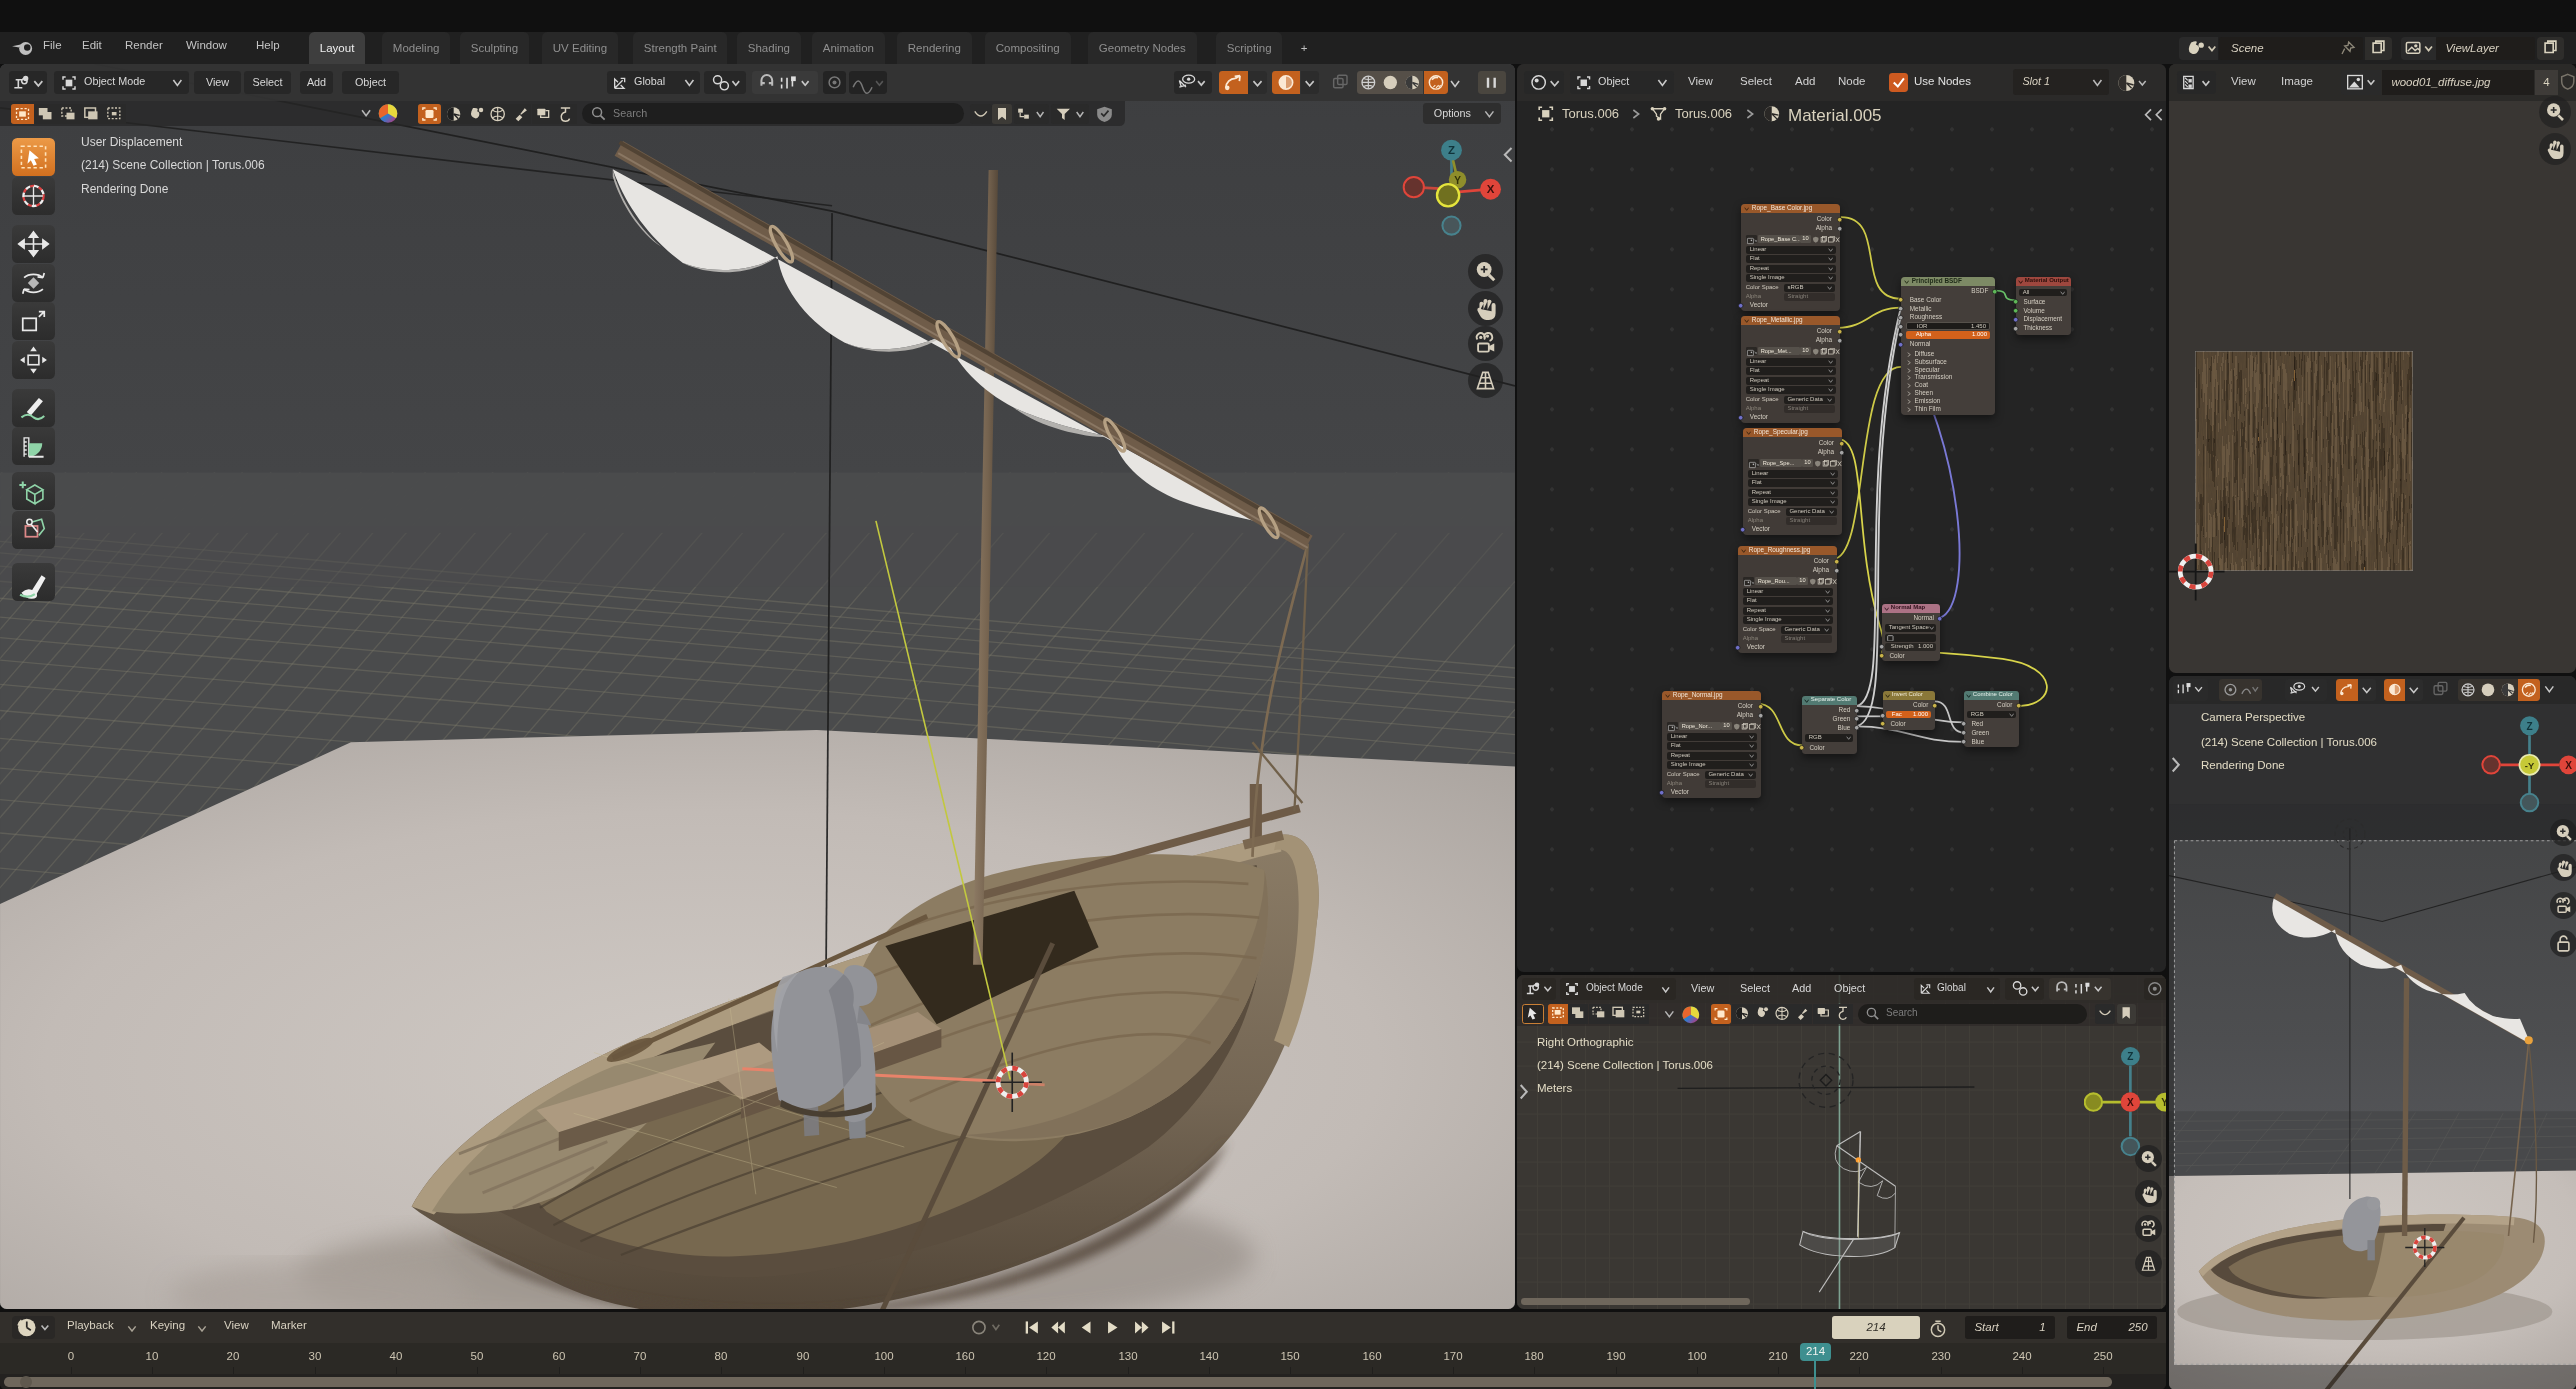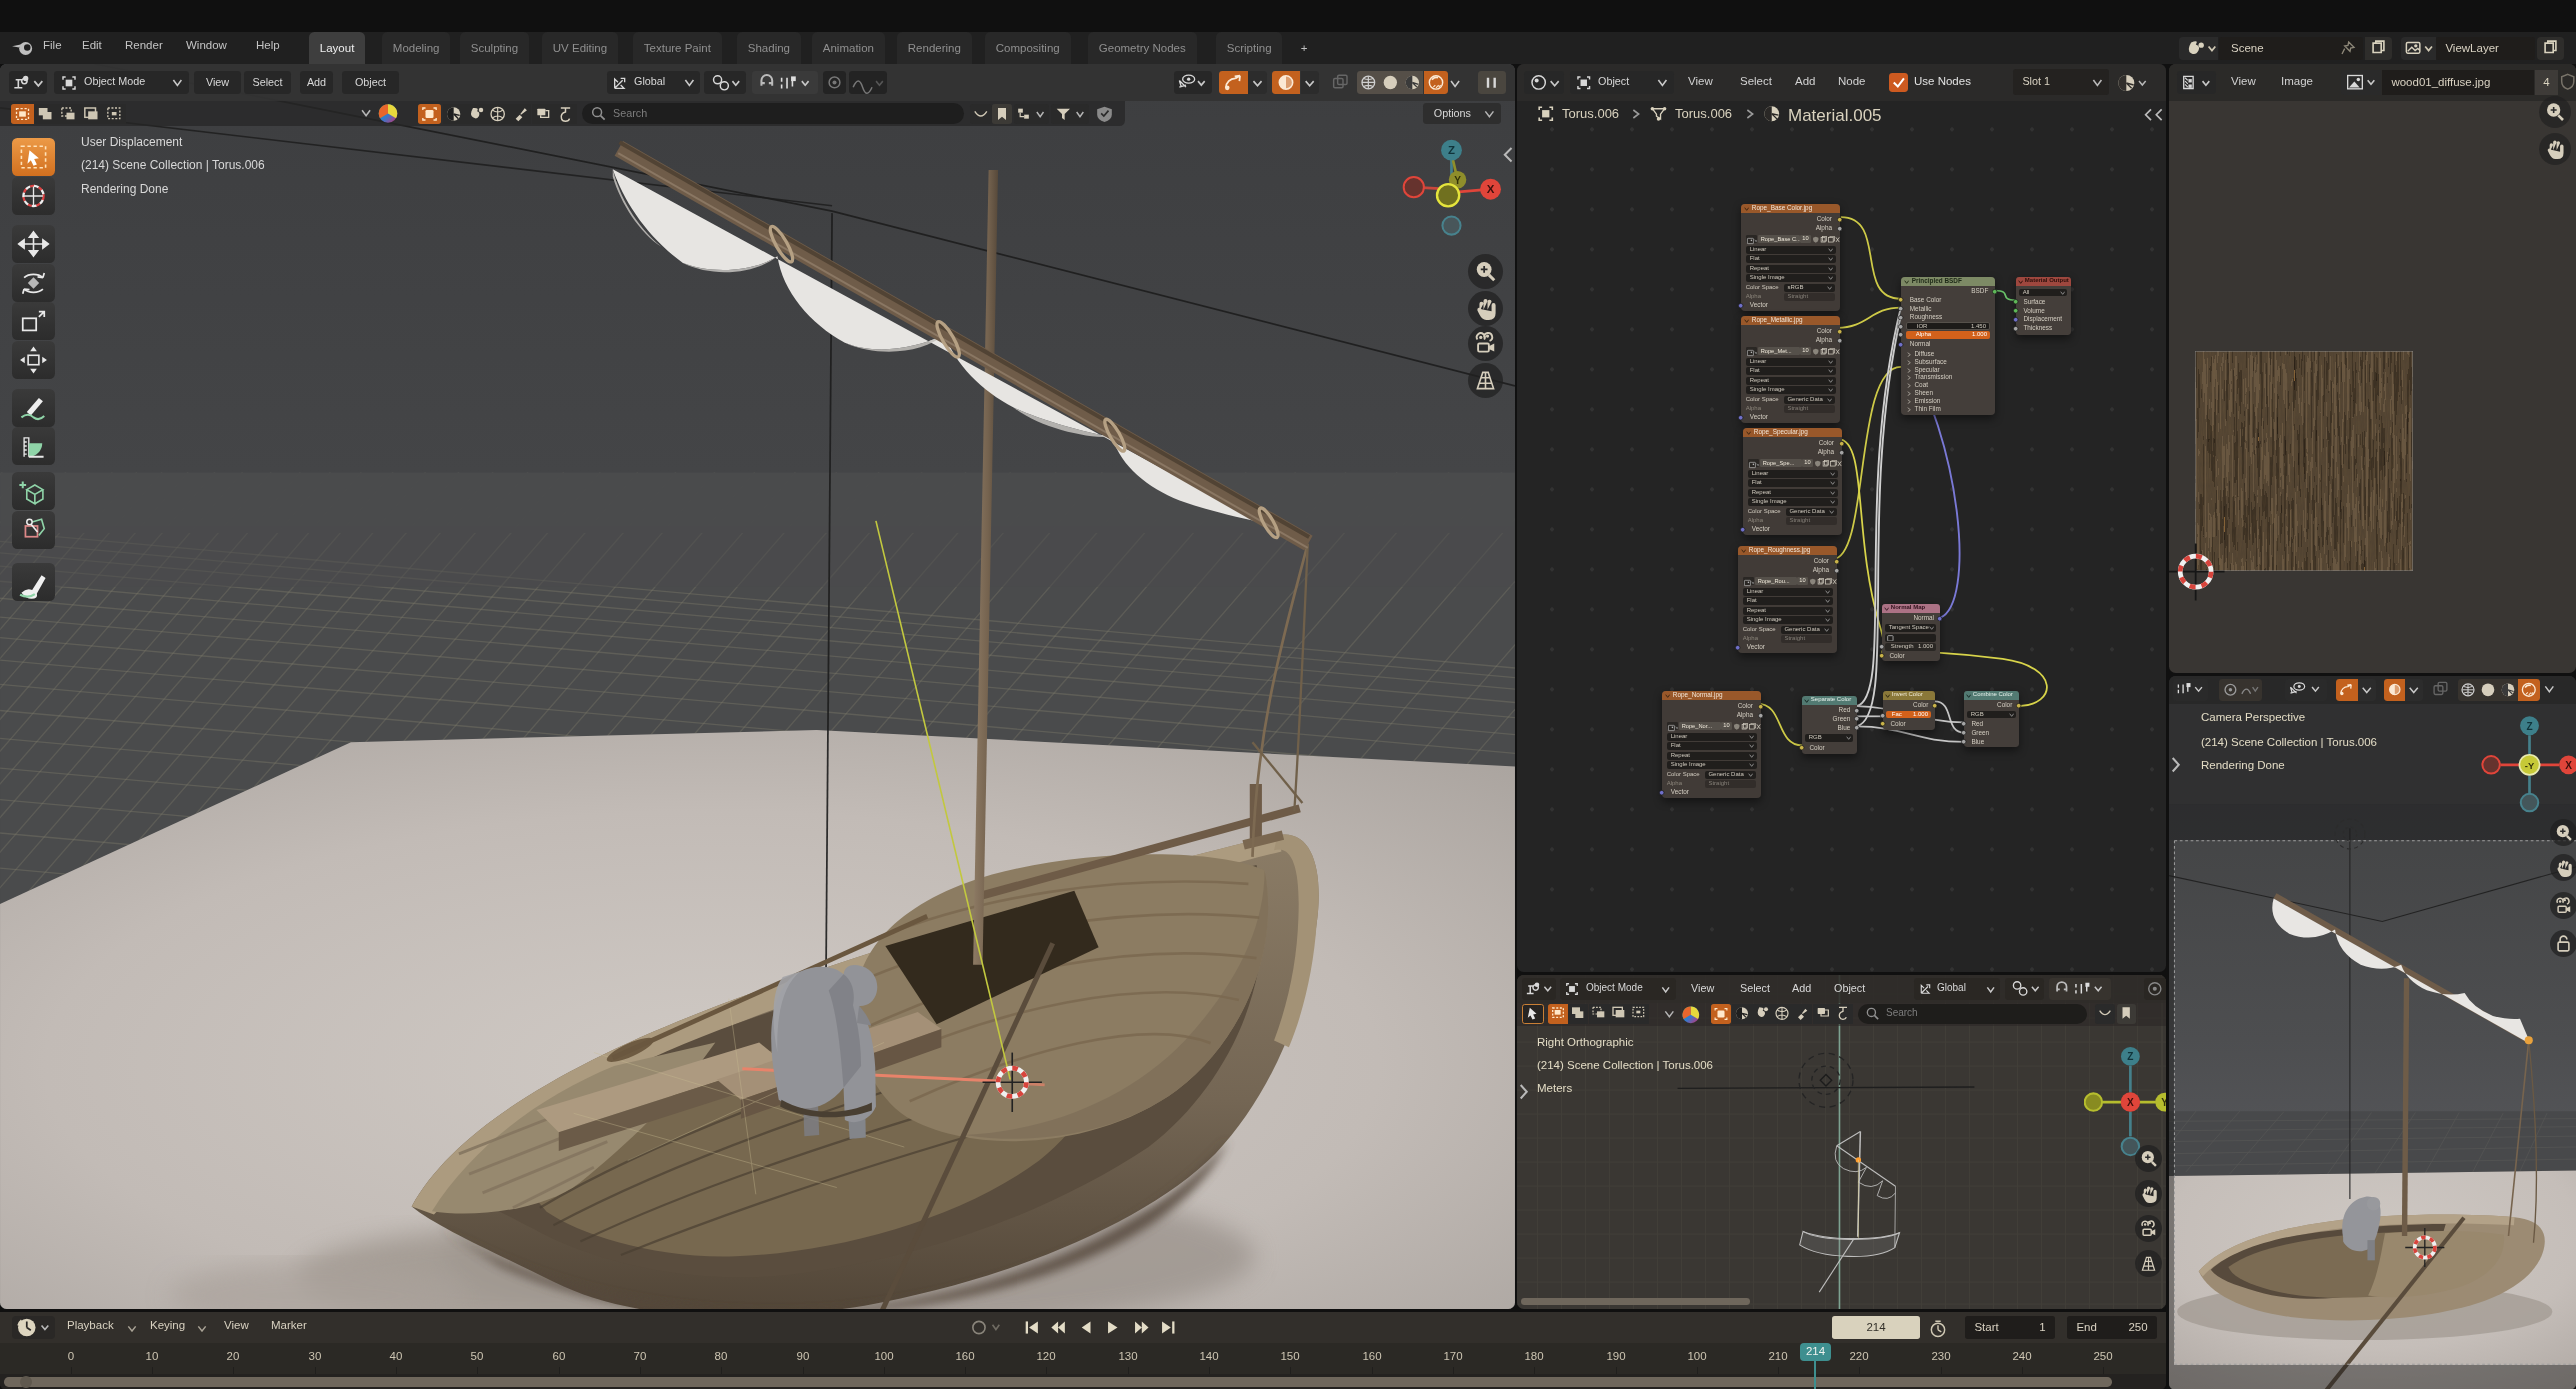--- a/index.html
+++ b/index.html
@@ -9,21 +9,21 @@
   
   #titlebar { left:0; top:0; width:2576px; height:32px; background:#1a1a1a; color:#cfcfcf; }
   #titlebar .ttext { position:absolute; left:65px; top:8px; font-size:13px; color:#d2d2d2; }
   
   #topbar { left:0; top:32px; width:2576px; height:32px; background:#202020; }
   .menu { position:absolute; top:7.4px; font-size:11.5px; color:#c4c4c4; }
   .wtab { position:absolute; top:0; height:32px; line-height:32px; font-size:11.5px; color:#8f8f8f; padding:0 10.8px; border-radius:5.4px 5.4px 0 0; background:#282828; }
   .wtab.act { background:#3e3e3e; color:#efefef; }
   
   .hbtn { position:absolute; background:#272727; border-radius:3.4px; color:#d8d8d8; font-size:10.8px; text-align:center; }
-  .field { background:#1f1d1b; border-radius:2.7px; color:#d9d2c2; }
+  .field { background:#1f1d1b; border-radius:2.7px; color:#d9d2c2;font-style:italic; }
   
   #vpmain { left:0; top:64px; width:1515px; height:1245px; border-radius:6.7px; overflow:hidden; background:#3e3f41; }
   #vpmain-h1 { position:absolute; left:0; top:0; width:100%; height:37px; background:rgba(51,51,51,.95); }
   #vpmain-h2 { position:absolute; left:0; top:37px; width:1125px; height:25px; background:rgba(38,38,38,.72); border-radius:0 0 5.4px 0; }
   .ovtext { position:absolute; color:#d8d8d8; font-size:12px; }
   
   #nodeed { left:1517px; top:64px; width:649px; height:908px; border-radius:6.7px; overflow:hidden; background:#242424;
             background-image:radial-gradient(circle, #323232 1.7px, transparent 2px); background-size:40px 40px; background-position:15px 5.4px;}
   #nodeed-h1 { position:absolute; left:0; top:0; width:100%; height:37px; background:#2b2a29; }
   
@@ -52,21 +52,21 @@
     </svg>
     <div class="menu" style="left:43px">File</div>
     <div class="menu" style="left:82px">Edit</div>
     <div class="menu" style="left:125px">Render</div>
     <div class="menu" style="left:186px">Window</div>
     <div class="menu" style="left:256px">Help</div>
     <div class="wtab act" style="left:309px">Layout</div>
     <div class="wtab" style="left:382px">Modeling</div>
     <div class="wtab" style="left:460px">Sculpting</div>
     <div class="wtab" style="left:542px">UV Editing</div>
-    <div class="wtab" style="left:633px">Texture Paint</div>
+    <div class="wtab" style="left:633px">Strength Paint</div>
     <div class="wtab" style="left:737px">Shading</div>
     <div class="wtab" style="left:812px">Animation</div>
     <div class="wtab" style="left:897px">Rendering</div>
     <div class="wtab" style="left:985px">Compositing</div>
     <div class="wtab" style="left:1088px">Geometry Nodes</div>
     <div class="wtab" style="left:1216px">Scripting</div>
     <div class="wtab" style="left:1290px;background:transparent;color:#c0c0c0">+</div>
 
     <div class="abs" style="left:2179px;top:4.7px;width:39px;height:23px;background:#2a2a2a;border-radius:4px 0 0 4px">
       <svg width="39" height="23" viewBox="0 0 58 34">

